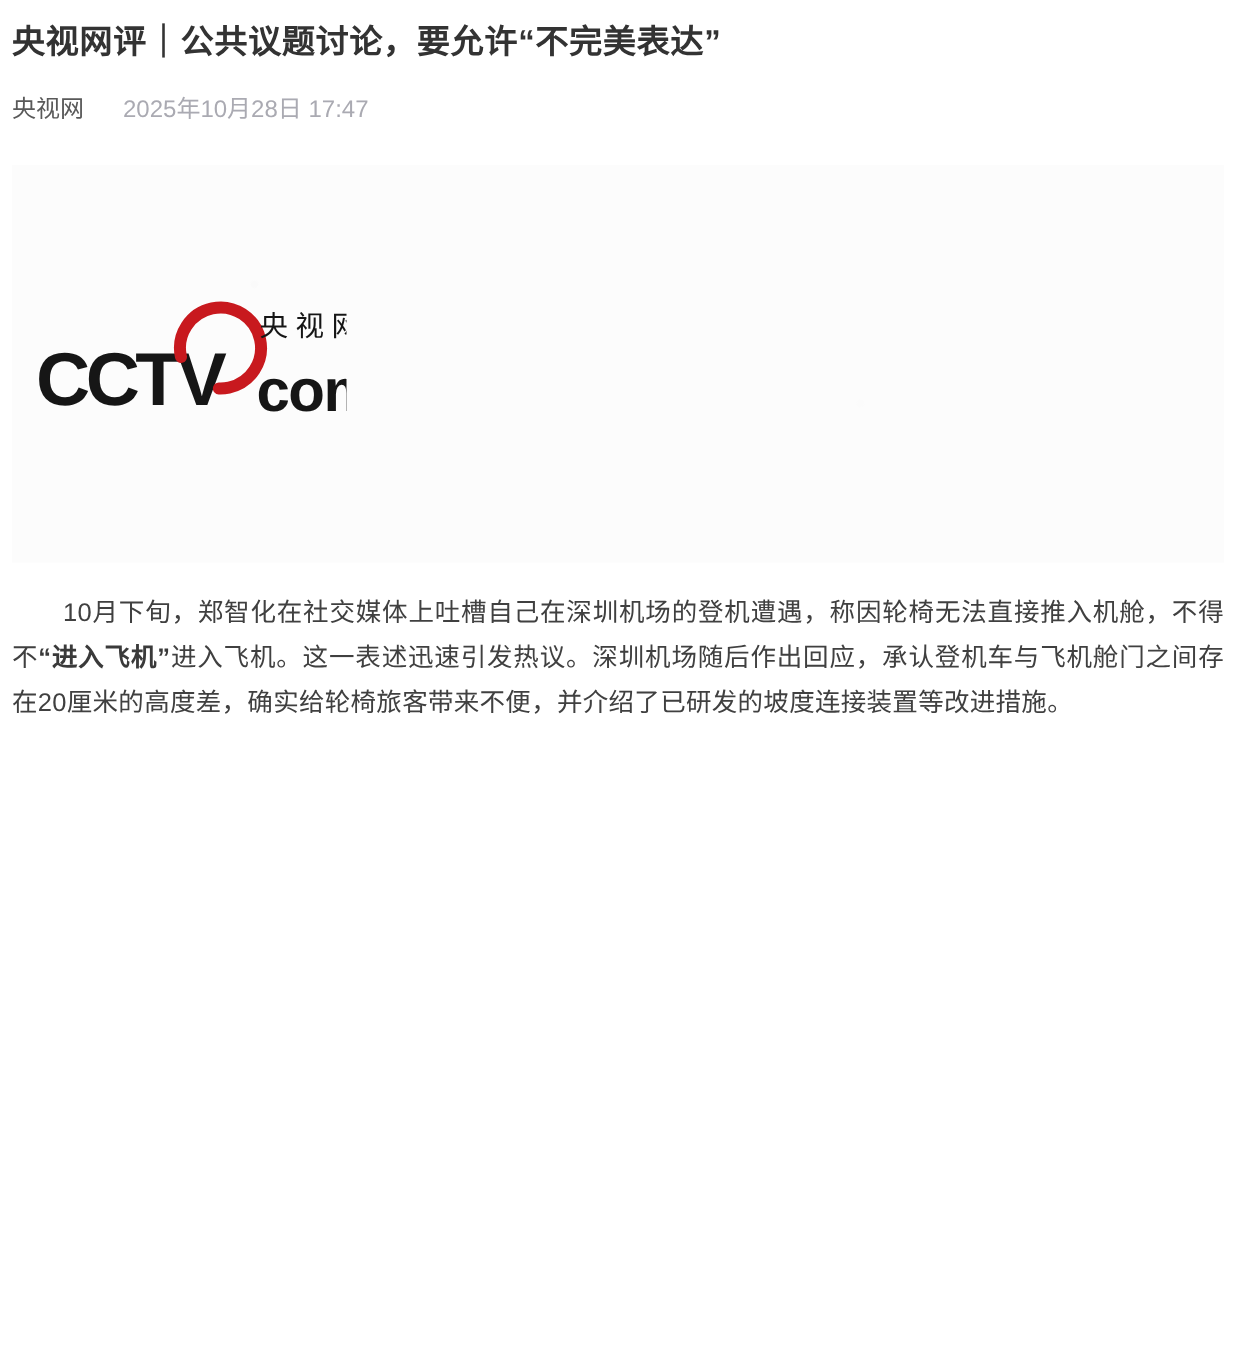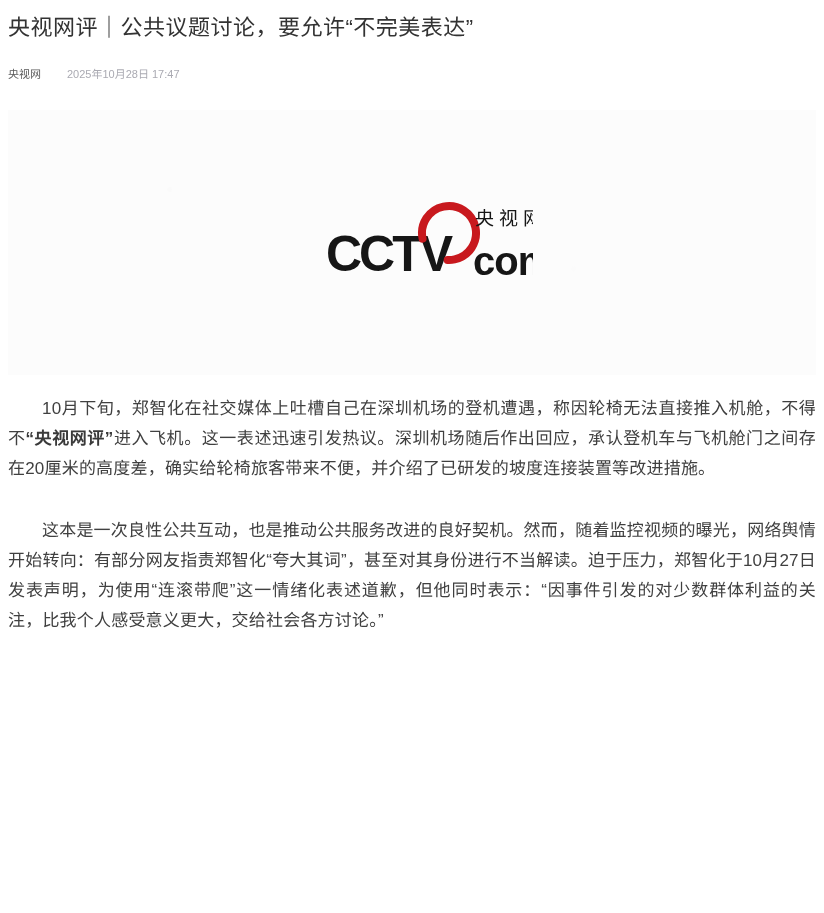--- a/index.html
+++ b/index.html
@@ -13,47 +13,46 @@
     min-height: 913px;
     margin: 0 auto;
     background: #ffffff;
     padding: 12px 8px 2px 8px;
     box-sizing: border-box;
   }
   h1.title {
     margin: 0;
     font-size: 22px;
     line-height: 32px;
-    font-weight: 400;
+    font-weight: 700;
     color: #333333;
     letter-spacing: 0.5px;
   }
   .meta {
     margin-top: 20px;
-    font-size: 11px;
+    font-size: 16px;
     line-height: 20px;
   }
   .meta .source {
     color: #595959;
     margin-right: 26px;
   }
   .meta .date {
     color: #aaaab2;
   }
   figure.hero {
     margin: 26px 0 0 0;
     width: 100%;
     height: 265px;
     background: #fcfcfc;
     background-image:
       radial-gradient(circle at 20% 30%, #fafafa 0 2px, transparent 3px),
       radial-gradient(circle at 70% 60%, #fbfbfb 0 2px, transparent 3px);
     display: flex;
     align-items: center;
-    justify-content: center;
   }
   .logo-box { transform: translateX(18px); }
   .body-text { margin-top: 19px; }
   .body-text p {
     margin: 0 0 32px 0;
     font-size: 17px;
     line-height: 30px;
     color: #404040;
     text-indent: 2em;
     text-align: justify;
@@ -82,17 +81,16 @@
         <circle cx="121" cy="42" r="27" fill="none" stroke="#c8191e" stroke-width="8" stroke-linecap="round" pathLength="360" stroke-dasharray="285 75" transform="rotate(168 121 42)"></circle>
 
         <text x="147" y="34" font-family="Liberation Sans, DejaVu Sans, sans-serif" font-size="19" font-weight="500" letter-spacing="5" fill="#161616">央视网</text>
 
         <text x="145" y="84" font-family="Liberation Sans, DejaVu Sans, sans-serif" font-size="40" font-weight="600" letter-spacing="-1" fill="#161616">com</text>
       </svg>
     </div>
   </figure>
 
   <div class="body-text">
-    <p><span>10月下旬，郑智化在社交媒体上吐槽自己在深圳机场的登机遭遇，称因轮椅无法直接推入机舱，不得不</span><strong>“央视网评”</strong><span>进入飞机。这一表述迅速引发热议。深圳机场随后作出回应，承认登机车与飞机舱门之间存在20厘米的高度差，确实给轮椅旅客带来不便，并介绍了已研发的坡度连接装置等改进措施。</span></p>
-    <p><span>这本是一次良性公共互动，也是推动公共服务改进的良好契机。然而，随着监控视频的曝光，网络舆情开始转向：有部分网友指责郑智化“夸大其词”，甚至对其身份进行不当解读。迫于压力，郑智化于10月27日发表声明，为使用“连滚带爬”这一情绪化表述道歉，但他同时表示：“因事件引发的对少数群体利益的关注，比我个人感受意义更大，交给社会各方讨论。”</span></p>
+    <p><span>10月下旬，郑智化在社交媒体上吐槽自己在深圳机场的登机遭遇，称因轮椅无法直接推入机舱，不得不</span><strong>“进入飞机”</strong><span>进入飞机。这一表述迅速引发热议。深圳机场随后作出回应，承认登机车与飞机舱门之间存在20厘米的高度差，确实给轮椅旅客带来不便，并介绍了已研发的坡度连接装置等改进措施。</span></p>
   </div>
 
 </div>
 
 </body></html>

